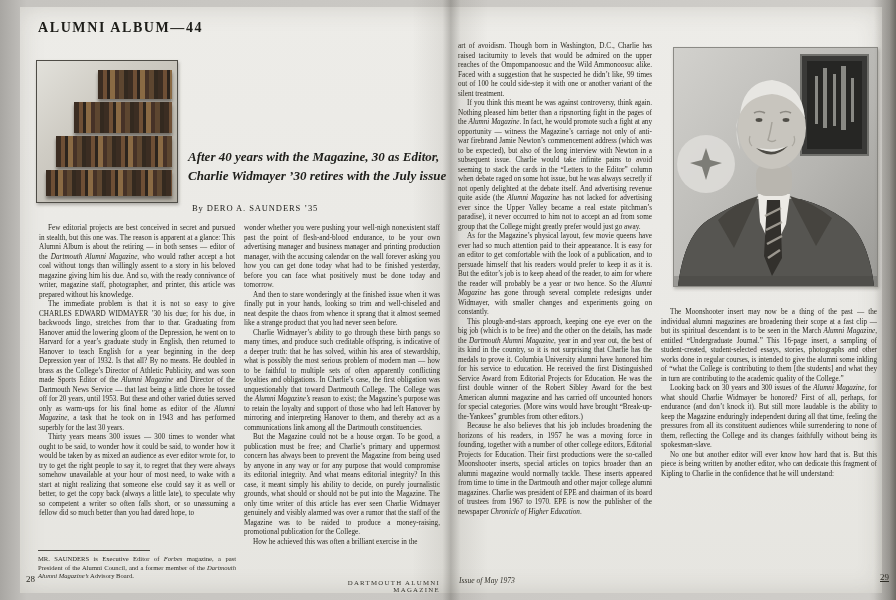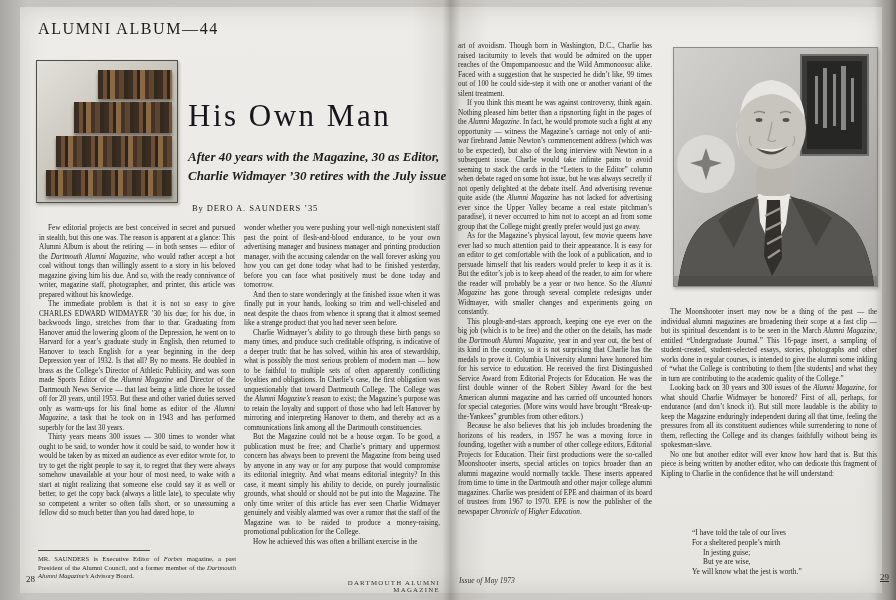--- a/index.html
+++ b/index.html
@@ -21,21 +21,21 @@
   }
   .right-edge{
     position:absolute;right:0;top:0;width:22px;height:600px;
     background:linear-gradient(90deg,rgba(70,66,58,0) 0%,rgba(70,66,58,0.25) 70%,rgba(50,47,40,0.5) 100%);
     pointer-events:none;
   }
   .page{position:absolute;inset:0;}
   
   .header{
     position:absolute;left:38px;top:20px;
-    font-size:16px;font-weight:normal;letter-spacing:1.6px;color:#1d1d19;
+    font-size:14px;font-weight:bold;letter-spacing:1.6px;color:#1d1d19;
   }
   .books{
     position:absolute;left:36px;top:60px;width:140px;height:141px;
     background:linear-gradient(135deg,#e2e1db 0%,#cfccc4 35%,#b2aea4 100%);
     border:1px solid #4e4c46;overflow:hidden;
     box-shadow:1px 2px 3px rgba(60,56,48,0.35);
   }
   .books-row{
     position:absolute;right:5px;
     background:repeating-linear-gradient(90deg,
@@ -107,21 +107,20 @@
 <section class="page">
   <div class="header">ALUMNI ALBUM—44</div>
 
   <div class="books">
     <div class="books-row r1"></div>
     <div class="books-row r2"></div>
     <div class="books-row r3"></div>
     <div class="books-row r4"></div>
   </div>
 
-  <h1 class="title">His Own Man</h1>
   <div class="subtitle">
       <div class="line">After 40 years with the Magazine, 30 as Editor,</div>
       <div class="line">Charlie Widmayer ’30 retires with the July issue</div>
     </div>
   <div class="byline">By DERO A. SAUNDERS ’35</div>
 
   <div class="col" id="left-col1">
       <p>Few editorial projects are best conceived in secret and pursued in stealth, but this one was. The reason is apparent at a glance: This Alumni Album is about the retiring — in both senses — editor of the <i>Dartmouth Alumni Magazine</i>, who would rather accept a hot coal without tongs than willingly assent to a story in his beloved magazine giving him his due. And so, with the ready connivance of writer, magazine staff, photographer, and printer, this article was prepared without his knowledge.</p>
       <p>The immediate problem is that it is not so easy to give CHARLES EDWARD WIDMAYER ’30 his due; for his due, in backwoods lingo, stretches from thar to thar. Graduating from Hanover amid the lowering gloom of the Depression, he went on to Harvard for a year’s graduate study in English, then returned to Hanover to teach English for a year beginning in the deep Depression year of 1932. Is that all? By no means. He doubled in brass as the College’s Director of Athletic Publicity, and was soon made Sports Editor of the <i>Alumni Magazine</i> and Director of the Dartmouth News Service — that last being a little chore he tossed off for 20 years, until 1953. But these and other varied duties served only as warm-ups for his final home as editor of the <i>Alumni Magazine</i>, a task that he took on in 1943 and has performed superbly for the last 30 years.</p>
       <p>Thirty years means 300 issues — 300 times to wonder what ought to be said, to wonder how it could be said, to wonder how it would be taken by as mixed an audience as ever editor wrote for, to try to get the right people to say it, to regret that they were always somehow unavailable at your hour of most need, to wake with a start at night realizing that someone else could say it as well or better, to get the copy back (always a little late), to speculate why so competent a writer so often falls short, or so unassuming a fellow did so much better than you had dared hope, to</p>
@@ -208,26 +207,19 @@
 
       <rect x="0" y="228" width="203" height="10" fill="#3c3a36" opacity="0.25"></rect>
     </svg>
   </div>
 
   <div class="col" id="right-col2">
       <p>The Moonshooter insert may now be a thing of the past — the individual alumni magazines are broadening their scope at a fast clip — but its spiritual descendant is to be seen in the March <i>Alumni Magazine</i>, entitled “Undergraduate Journal.” This 16-page insert, a sampling of student-created, student-selected essays, stories, photographs and other works done in regular courses, is intended to give the alumni some inkling of “what the College is contributing to them [the students] and what they in turn are contributing to the academic quality of the College.”</p>
       <p>Looking back on 30 years and 300 issues of the <i>Alumni Magazine</i>, for what should Charlie Widmayer be honored? First of all, perhaps, for endurance (and don’t knock it). But still more laudable is the ability to keep the Magazine enduringly independent during all that time, feeling the pressures from all its constituent audiences while surrendering to none of them, reflecting the College and its changes faithfully without being its spokesman-slave.</p>
       <p>No one but another editor will ever know how hard that is. But this piece <i>is</i> being written by another editor, who can dedicate this fragment of Kipling to Charlie in the confidence that he will understand:</p>
     </div>
-  <div class="poem">
-      <div class="line">“I have told the tale of our lives</div>
-      <div class="line">For a sheltered people’s mirth</div>
-      <div class="line">In jesting guise;</div>
-      <div class="line">But ye are wise,</div>
-      <div class="line">Ye will know what the jest is worth.”</div>
-    </div>
 
   <div class="footer-issue">Issue of May 1973</div>
   <div class="pageno pageno-right">29</div>
 </section>
 
 <div class="gutter"></div>
 <div class="right-edge"></div>
 
 </body></html>

